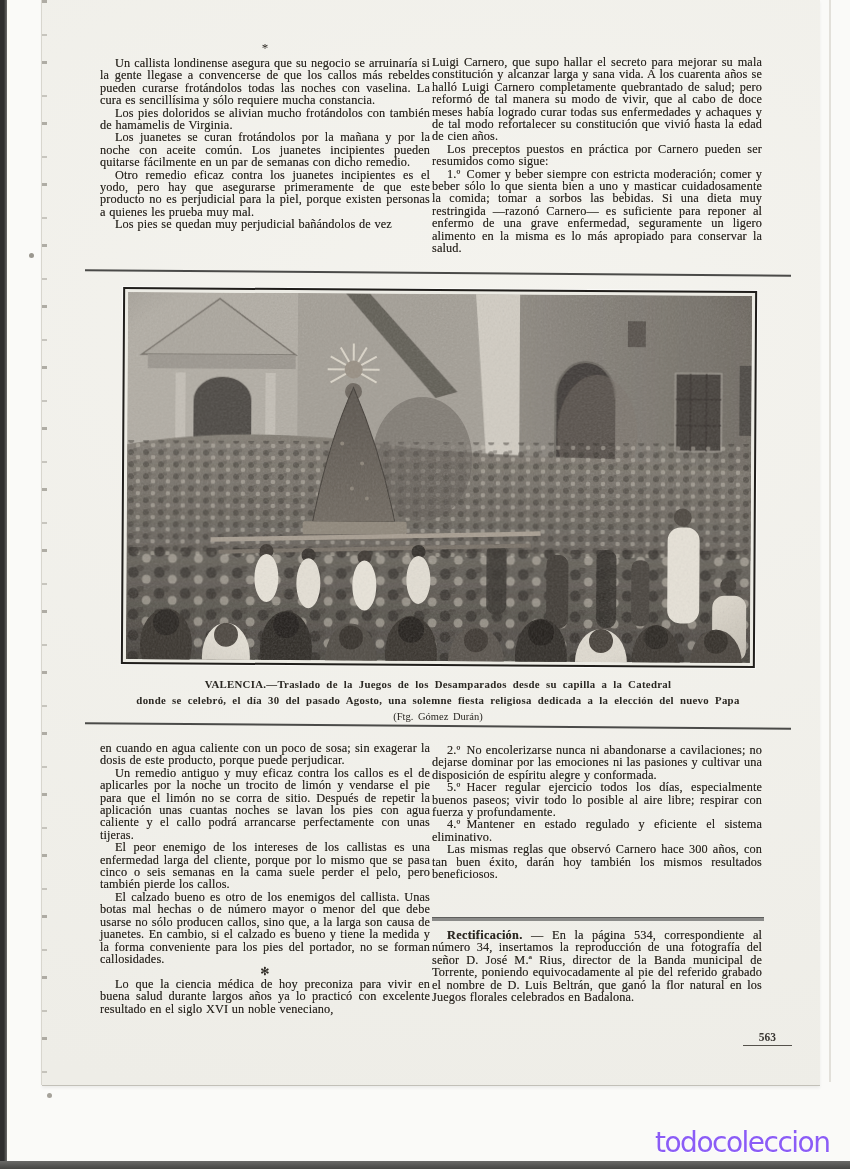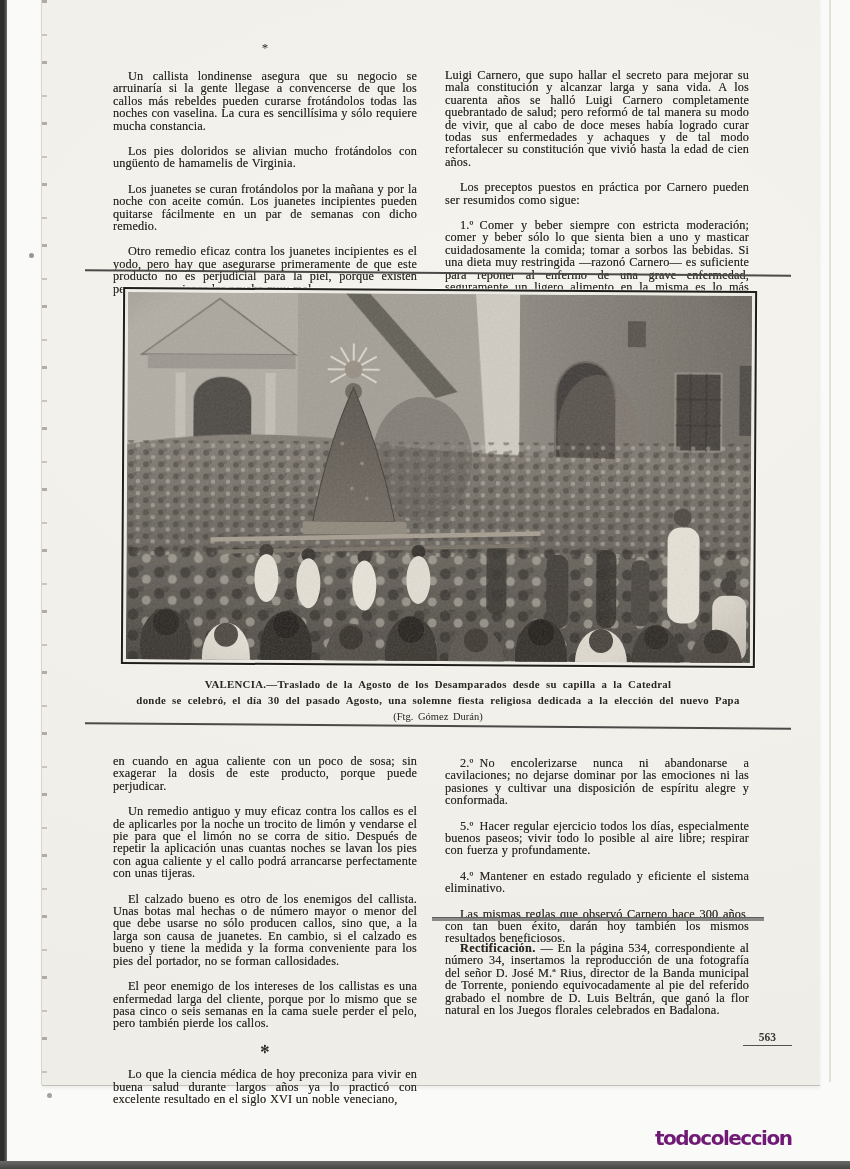--- a/index.html
+++ b/index.html
@@ -26,21 +26,21 @@
     box-shadow:0 2px 3px rgba(0,0,0,.06);
   }
   .torn{position:absolute;left:-1px;top:0;width:5px;height:100%;
     border-left:1px solid #d8d6ce;
     background:repeating-linear-gradient(180deg, rgba(120,116,106,.55) 0 3px, rgba(0,0,0,0) 3px 34px,
       rgba(120,116,106,.35) 34px 36px, rgba(0,0,0,0) 36px 61px);}
   
   .col{position:absolute;width:330px;font-size:12.3px;line-height:12.4px;
     text-align:justify;color:#2b2721;letter-spacing:.1px;word-spacing:.5px;
     text-shadow:0 0 .3px rgba(43,39,33,.55);}
-  .col p{margin:13px;text-indent:15px;}
+  .col p{margin:0;text-indent:15px;}
   .col p.noindent{text-indent:0;}
   .col-top-left{left:58px;top:57px;}
   .col-top-right{left:390px;top:56px;}
   .col-bot-left{left:58px;top:742px;}
   .col-bot-right{left:390px;top:744px;}
   .star-top{position:absolute;left:58px;top:40px;width:330px;text-align:center;
     font-size:13px;color:#2b2721;}
   .star-flow{text-align:center;font-size:11px;line-height:12.4px;color:#2b2721;}
   .rule{position:absolute;left:43px;width:706px;height:2px;background:#4a4a48;transform:rotate(.45deg);}
   .rule-1{top:272px;}
@@ -60,43 +60,43 @@
   .rect-rule{position:absolute;left:390px;top:917px;width:332px;height:2.5px;background:#8a8a88;
     border-top:1px solid #5e5e5c;}
   .rectification{position:absolute;left:390px;top:929px;width:330px;}
   .rectification b{letter-spacing:.3px;}
   
   .page-number{position:absolute;left:630px;top:1031px;width:120px;text-align:right;
     font-weight:bold;font-size:11.5px;color:#3a3733;}
   .page-number span{padding:0 16px 2px;border-bottom:1.5px solid #55524c;}
   
   .watermark{position:absolute;left:655px;top:1126px;width:195px;
-    font-family:"DejaVu Sans", sans-serif;font-weight:bold;font-size:20px;
-    letter-spacing:-1.5px;color:#701a75;text-shadow:0 1px 0 #ffffff;}
+    font-family:"DejaVu Sans", sans-serif;font-weight:normal;font-size:28px;
+    letter-spacing:-1.5px;color:#8b5cf6;text-shadow:0 1px 0 #ffffff;}
 </style>
 </head>
 <body>
 
 <div class="canvas">
 
   <div class="strip-left"></div>
   <div class="strip-bottom"></div>
   <div class="edge-line-right"></div>
   <div class="top-blob"></div>
   <div class="top-blob2"></div>
   <div class="specks"></div>
 
   <div class="page">
     <div class="torn"></div>
 
     <div class="star-top">*</div>
 
     <div class="col col-top-left">
       <p>Un callista londinense asegura que su negocio se arruinaría si la gente llegase a convencerse de que los callos más rebeldes pueden curarse frotándolos todas las noches con vaselina. La cura es sencillísima y sólo requiere mucha constancia.</p>
-      <p>Los pies doloridos se alivian mucho frotándolos con ungüento de hamamelis de Virginia.</p>
+      <p>Los pies doloridos se alivian mucho frotándolos con también de hamamelis de Virginia.</p>
       <p>Los juanetes se curan frotándolos por la mañana y por la noche con aceite común. Los juanetes incipientes pueden quitarse fácilmente en un par de semanas con dicho remedio.</p>
       <p>Otro remedio eficaz contra los juanetes incipientes es el yodo, pero hay que asegurarse primeramente de que este producto no es perjudicial para la piel, porque existen personas a quienes les prueba muy mal.</p>
       <p>Los pies se quedan muy perjudicial bañándolos de vez</p>
     </div>
 
     <div class="col col-top-right">
       <p class="noindent">Luigi Carnero, que supo hallar el secreto para mejorar su mala constitución y alcanzar larga y sana vida. A los cuarenta años se halló Luigi Carnero completamente quebrantado de salud; pero reformó de tal manera su modo de vivir, que al cabo de doce meses había logrado curar todas sus enfermedades y achaques y de tal modo refortalecer su constitución que vivió hasta la edad de cien años.</p>
       <p>Los preceptos puestos en práctica por Carnero pueden ser resumidos como sigue:</p>
       <p>1.º Comer y beber siempre con estricta moderación; comer y beber sólo lo que sienta bien a uno y masticar cuidadosamente la comida; tomar a sorbos las bebidas. Si una dieta muy restringida —razonó Carnero— es suficiente para reponer al enfermo de una grave enfermedad, seguramente un ligero alimento en la misma es lo más apropiado para conservar la salud.</p>
     </div>
@@ -246,32 +246,32 @@
           <ellipse cx="590" cy="368" rx="26" ry="34" fill="#4c463f"></ellipse>
             <circle cx="590" cy="346" r="12" fill="#322d27"></circle>
         </g>
 
         <rect width="624" height="367" filter="url(#grain)" opacity="0.22"></rect>
         <rect width="624" height="367" fill="url(#vig)"></rect>
       </svg>
     </div>
 
     <div class="caption">
-      <div class="cap-line">VALENCIA.—Traslado de la Agosto de los Desamparados desde su capilla a la Catedral</div>
+      <div class="cap-line">VALENCIA.—Traslado de la Juegos de los Desamparados desde su capilla a la Catedral</div>
       <div class="cap-line">donde se celebró, el día 30 del pasado Agosto, una solemne fiesta religiosa dedicada a la elección del nuevo Papa</div>
       <div class="cap-credit">(Ftg. Gómez Durán)</div>
     </div>
 
     <div class="rule rule-2"></div>
 
     <div class="col col-bot-left">
       <p class="noindent">en cuando en agua caliente con un poco de sosa; sin exagerar la dosis de este producto, porque puede perjudicar.</p>
       <p>Un remedio antiguo y muy eficaz contra los callos es el de aplicarles por la noche un trocito de limón y vendarse el pie para que el limón no se corra de sitio. Después de repetir la aplicación unas cuantas noches se lavan los pies con agua caliente y el callo podrá arrancarse perfectamente con unas tijeras.</p>
+      <p>El peor enemigo de los intereses de los callistas es una enfermedad larga del cliente, porque por lo mismo que se pasa cinco o seis semanas en la cama suele perder el pelo, pero también pierde los callos.</p>
       <p>El calzado bueno es otro de los enemigos del callista. Unas botas mal hechas o de número mayor o menor del que debe usarse no sólo producen callos, sino que, a la larga son causa de juanetes. En cambio, si el calzado es bueno y tiene la medida y la forma conveniente para los pies del portador, no se forman callosidades.</p>
-      <p>El peor enemigo de los intereses de los callistas es una enfermedad larga del cliente, porque por lo mismo que se pasa cinco o seis semanas en la cama suele perder el pelo, pero también pierde los callos.</p>
       <div class="star-flow">✻</div>
       <p>Lo que la ciencia médica de hoy preconiza para vivir en buena salud durante largos años ya lo practicó con excelente resultado en el siglo XVI un noble veneciano,</p>
     </div>
 
     <div class="col col-bot-right">
       <p>2.º No encolerizarse nunca ni abandonarse a cavilaciones; no dejarse dominar por las emociones ni las pasiones y cultivar una disposición de espíritu alegre y conformada.</p>
       <p>5.º Hacer regular ejercicio todos los días, especialmente buenos paseos; vivir todo lo posible al aire libre; respirar con fuerza y profundamente.</p>
       <p>4.º Mantener en estado regulado y eficiente el sistema eliminativo.</p>
       <p>Las mismas reglas que observó Carnero hace 300 años, con tan buen éxito, darán hoy también los mismos resultados beneficiosos.</p>
     </div>

